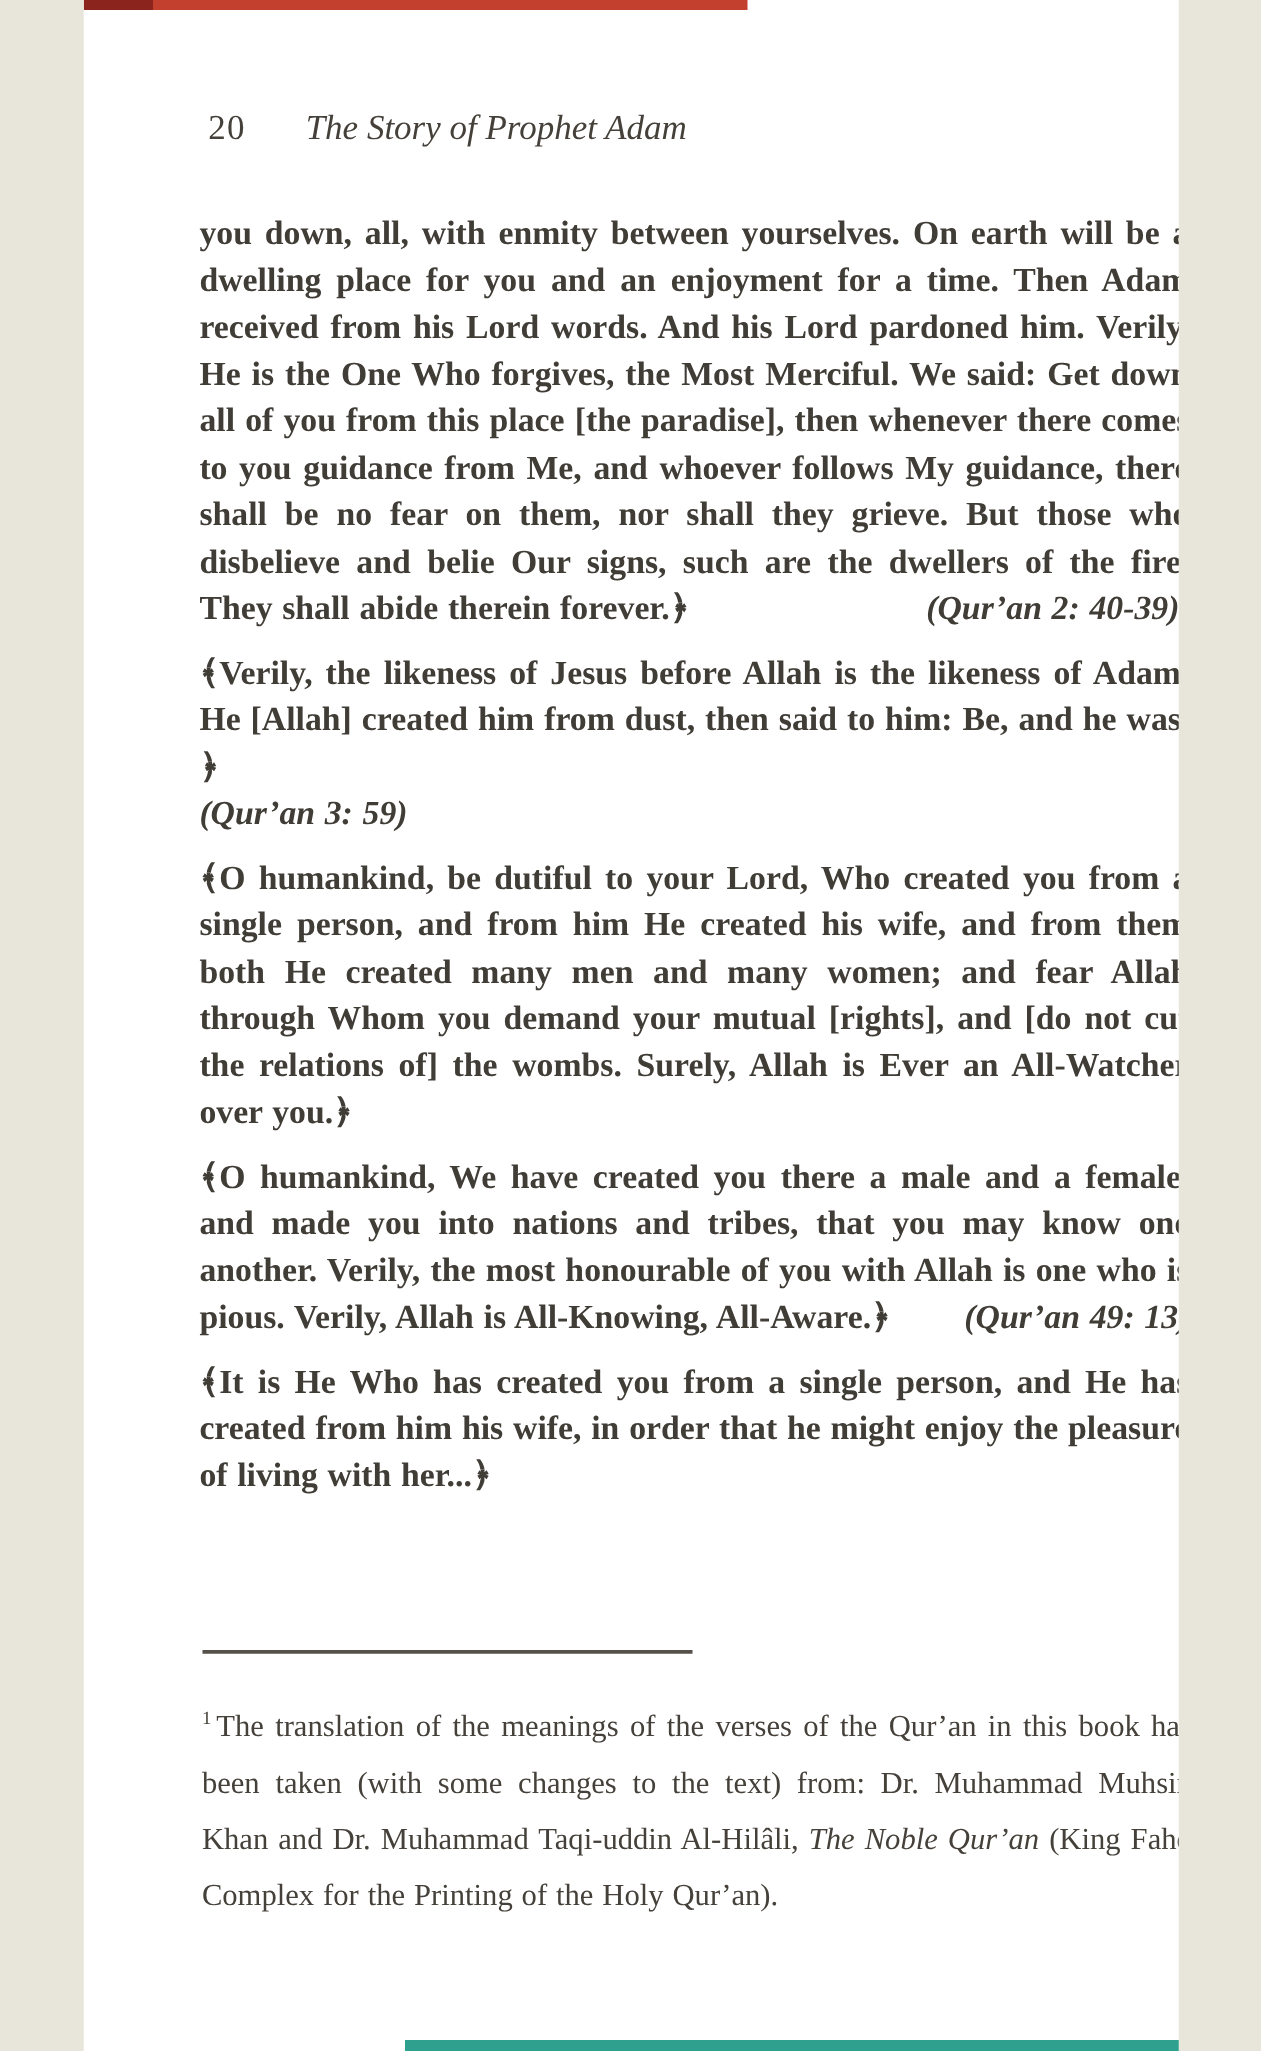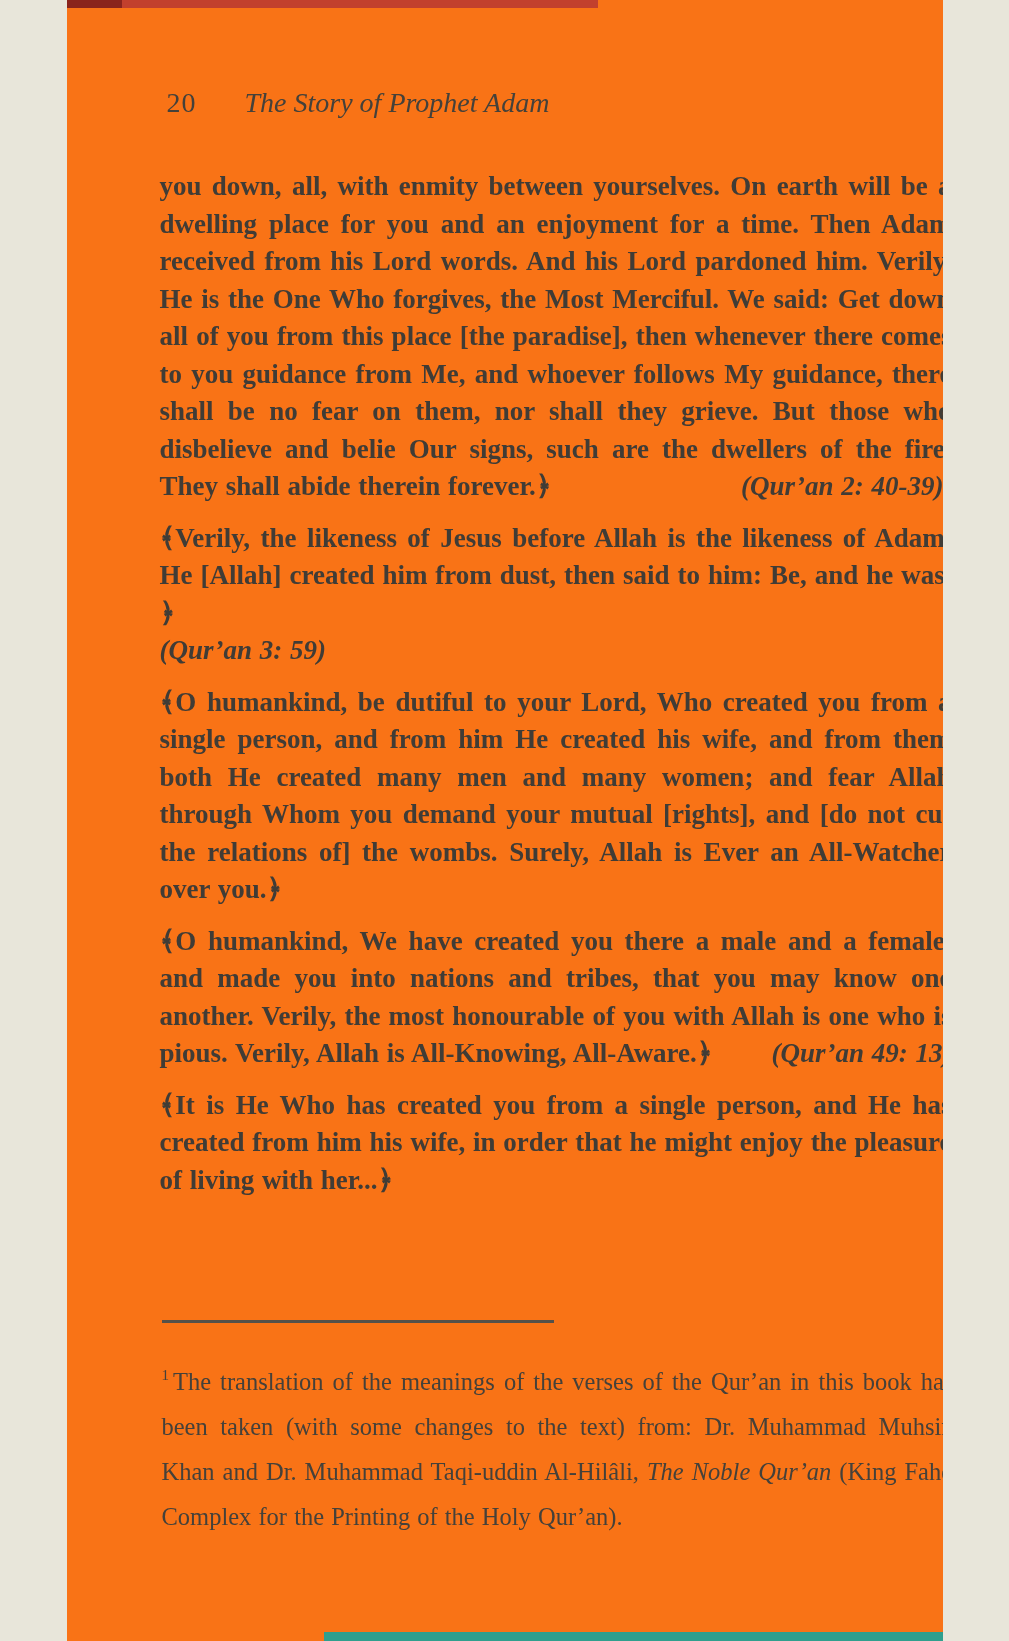--- a/index.html
+++ b/index.html
@@ -1,21 +1,21 @@
 <!DOCTYPE html>
 <html><head>
 <meta charset="utf-8">
 <style>
   html, body { margin: 0; padding: 0; background: #e8e6da; }
   .page {
     position: relative;
     width: 876px;
     height: 1641px;
     margin: 0 auto;
-    background: #f97316;
+    background: #ffffff;
     font-family: "Liberation Serif", "DejaVu Serif", "DejaVu Sans", serif;
     color: #403c36;
     overflow: hidden;
   }
   .edge-bar-top {
     position: absolute; top: 0; left: 0;
     width: 531px; height: 8px;
     background: linear-gradient(90deg, #8a241c 0 55px, #c2402d 55px);
   }
   .edge-bar-bottom {

